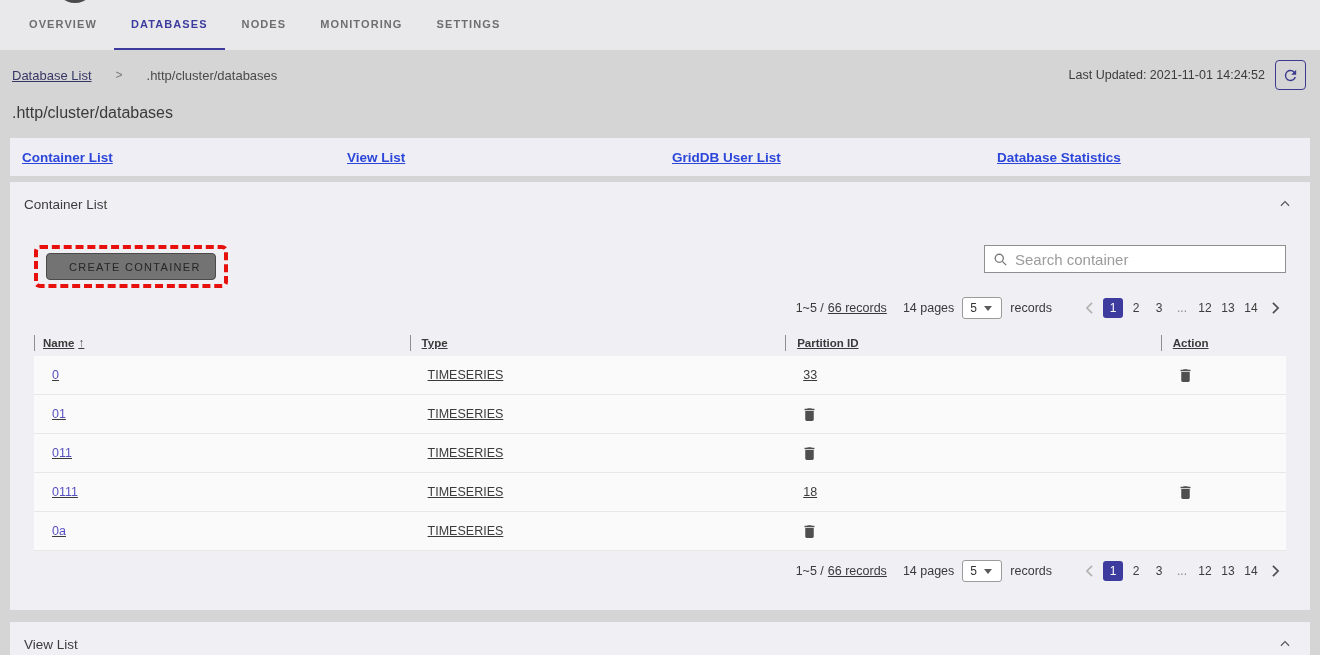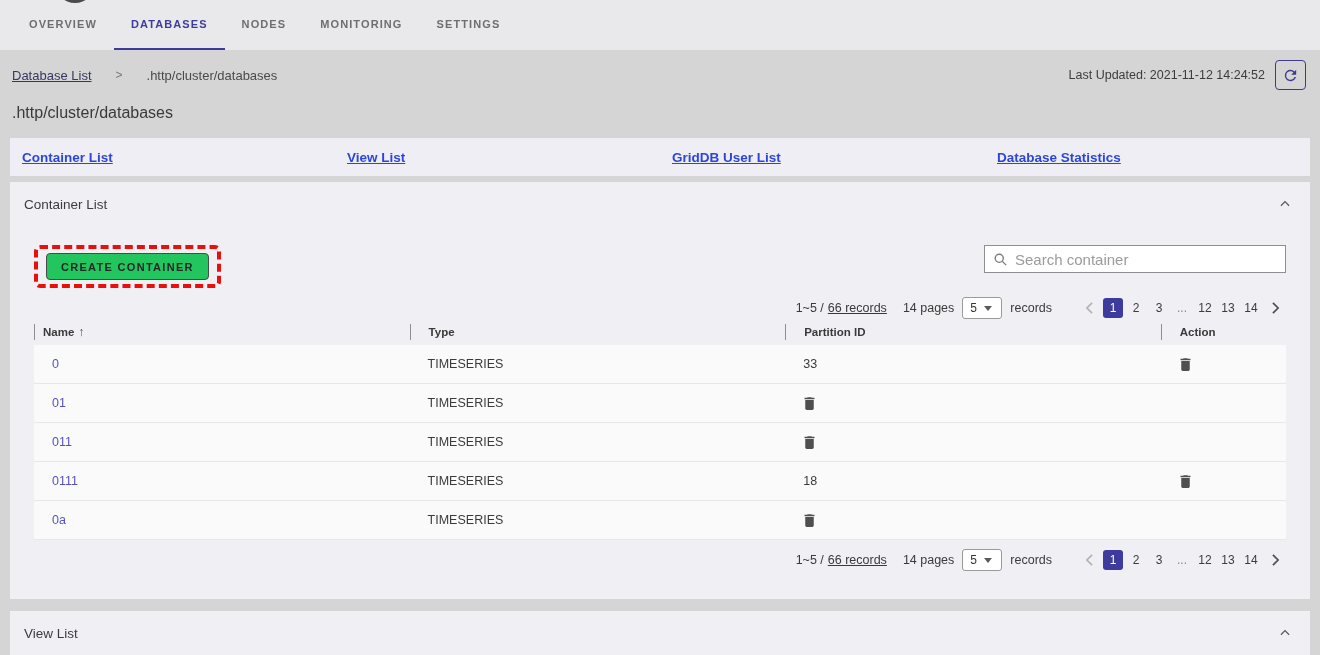--- a/index.html
+++ b/index.html
@@ -116,27 +116,27 @@
     justify-content: space-between;
     align-items: flex-start;
     margin-top: 21px;
   }
   .annotation-box {
     border: 4px dashed #e8100c;
     border-radius: 6px;
     padding: 4px 8px;
   }
   .create-btn {
-    background: #22c55e;
+    background: #737373;
     border: 1px solid #4a4a4a;
     border-radius: 4px;
-    padding: 7px 14px 6px 14px;
+    padding: 7px 14px 6px 22px;
     font-family: "Liberation Sans", "DejaVu Sans", sans-serif;
     font-size: 11px;
-    font-weight: 700;
+    font-weight: 400;
     letter-spacing: 1.3px;
     color: #262626;
     cursor: pointer;
   }
   .search-box {
     width: 302px;
     height: 28px;
     background: #ffffff;
     border: 1px solid #8f8f8f;
     display: flex;
@@ -197,42 +197,42 @@
   }
   .pg-num.active { background: #3d3c9e; color: #ffffff; }
   .pg-num.ellipsis { color: #8a8a8a; cursor: default; align-items: flex-end; padding-bottom: 3px; }
   .pg-arrow {
     width: 22px; height: 20px;
     display: flex; align-items: center; justify-content: center;
     cursor: pointer;
   }
 
   
-  .table { margin-top: 0; }
+  .table { margin-top: 11px; text-decoration: underline; }
   .thead {
     display: flex;
     height: 26px;
     align-items: center;
   }
   .th {
     display: flex;
     align-items: center;
     height: 16px;
     border-left: 1px solid #8f8f8f;
     padding-left: 8px;
     font-size: 11.5px;
     font-weight: 700;
     color: #3a3a3a;
   }
   .th .sort-arrow { margin-left: 4px; color: #4f4f4f; font-size: 12px; font-weight: 400; }
   .col-name { width: 30%; }
   .col-type { width: 30%; }
   .col-part { width: 30%; }
   .col-action { width: 10%; }
-  .th.col-type, .th.col-part, .th.col-action { padding-left: 18px; }
+  .th.col-type, .th.col-part, .th.col-action { padding-left: 11px; }
   .trow {
     display: flex;
     align-items: center;
     height: 39px;
     background: #fafafa;
     border-bottom: 1px solid #e7e7e7;
     font-size: 12.5px;
   }
   .td { padding-left: 18px; }
   .td.name a { color: #5651c1; text-decoration: none; cursor: pointer; font-size: 12.5px; }
@@ -257,21 +257,21 @@
 
 <div class="content">
 
   <div class="breadcrumb-row">
     <div class="breadcrumb">
       <a>Database List</a>
       <span class="sep">&gt;</span>
       <span class="current">.http/cluster/databases</span>
     </div>
     <div class="updated-wrap">
-      <span class="updated-label">Last Updated: 2021-11-12 14:24:52</span>
+      <span class="updated-label">Last Updated: 2021-11-01 14:24:52</span>
       <button class="refresh-btn">
         <span style="display:flex;">
           <svg width="17" height="17" viewBox="0 0 24 24" fill="#3b3a8e">
             <path d="M17.65 6.35A7.95 7.95 0 0 0 12 4a8 8 0 1 0 7.73 10h-2.08A6 6 0 1 1 12 6c1.66 0 3.14.69 4.22 1.78L13 11h7V4l-2.35 2.35z"></path>
           </svg>
         </span>
       </button>
     </div>
   </div>
 

